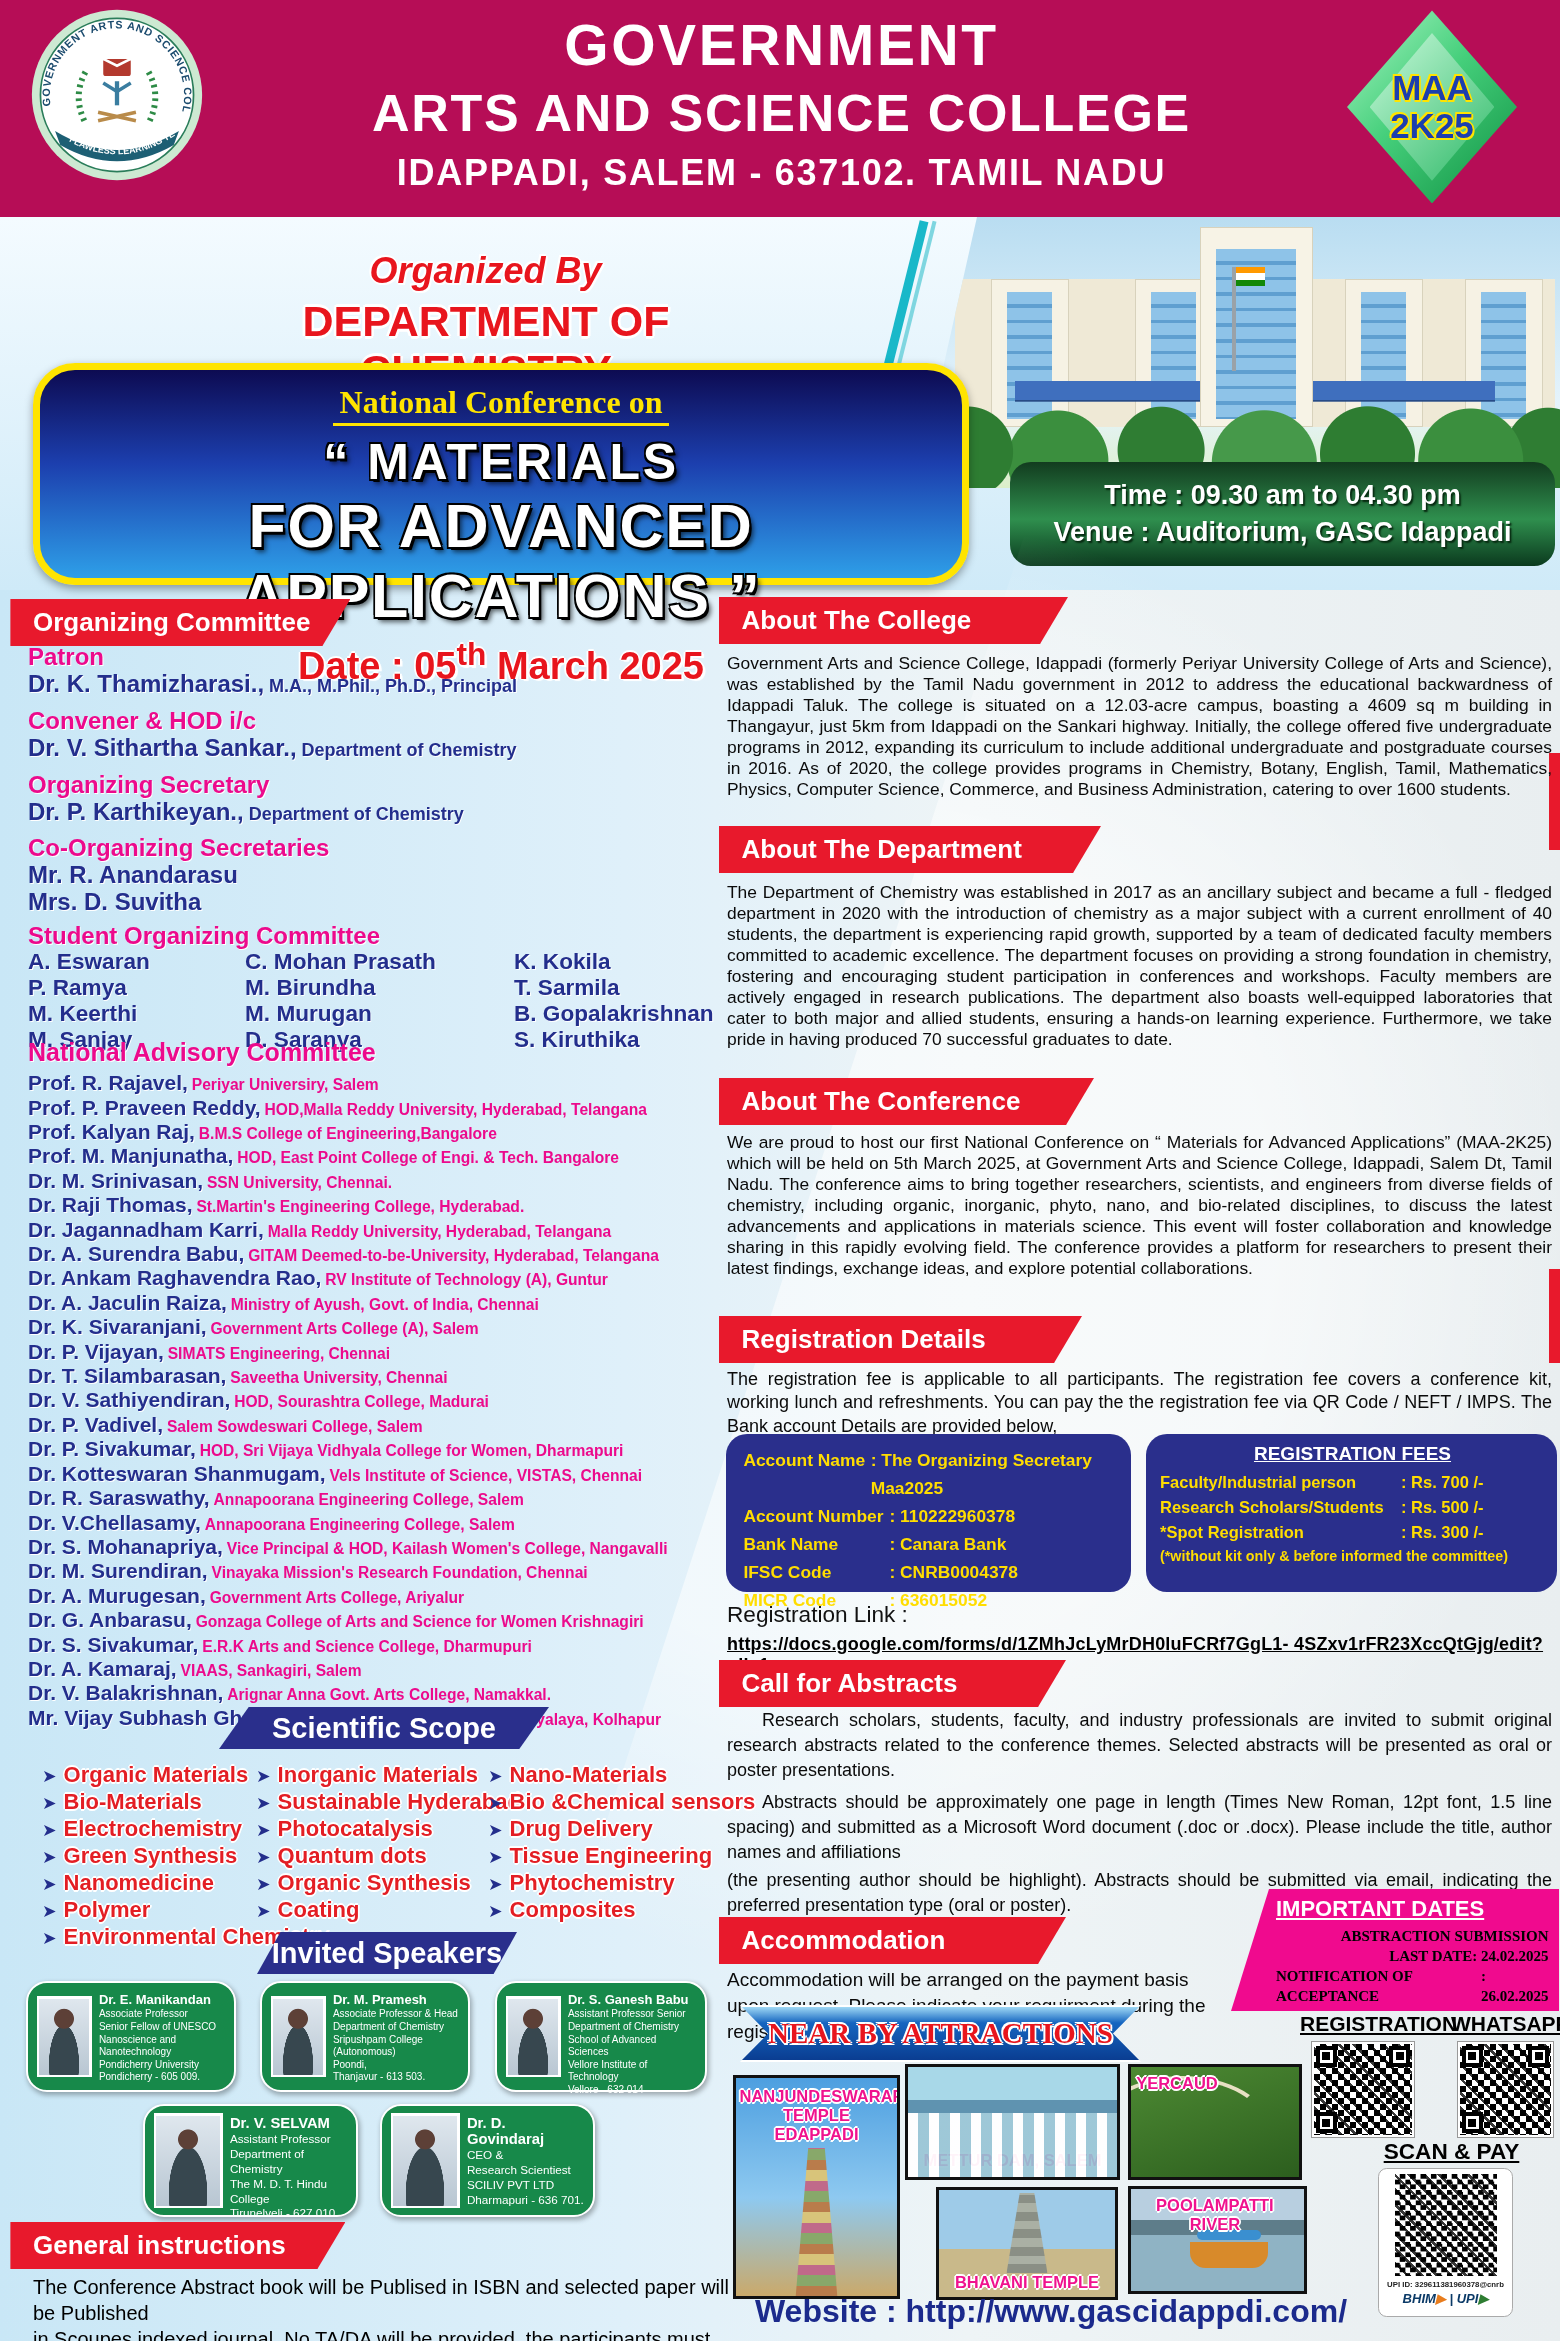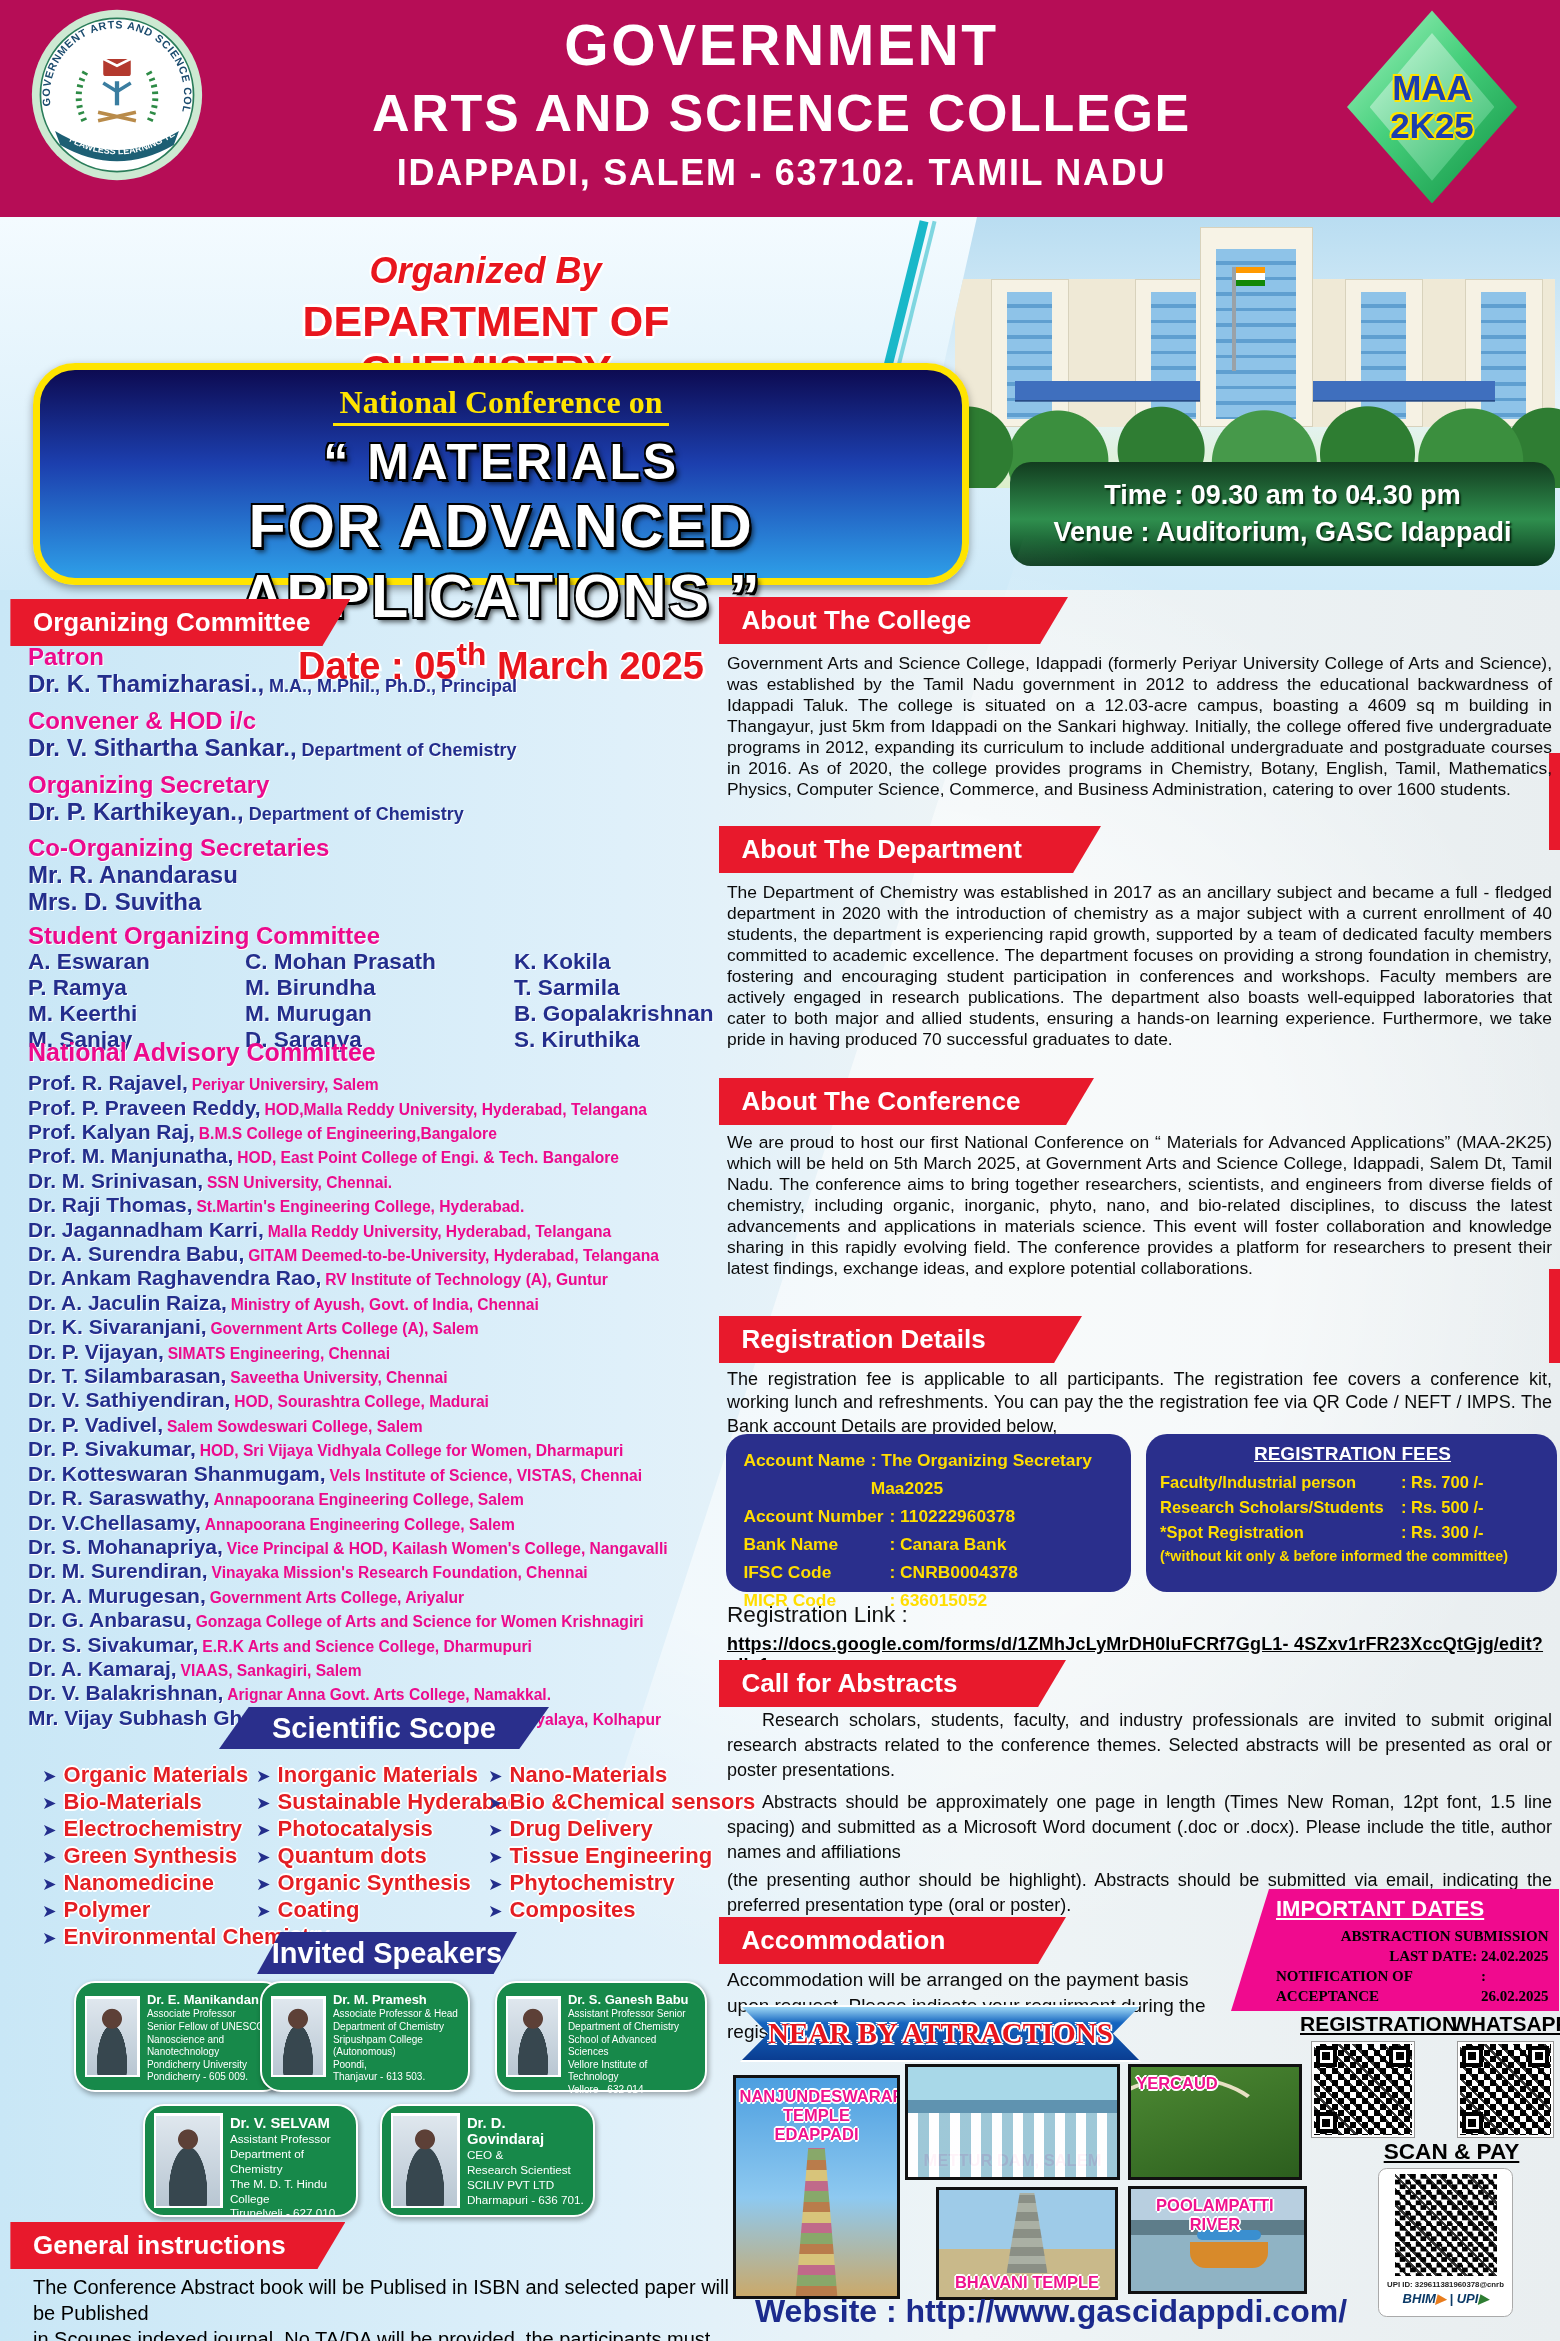--- a/index.html
+++ b/index.html
@@ -546,21 +546,21 @@
       <div class="scope-item">
         <span class="arrow">➤</span>
         <span class="txt">Composites</span>
       </div>
     </div>
 
   <div class="bluebanner speakers-banner">
       <span>Invited Speakers</span>
     </div>
 
-  <div class="spk-card" style="left:26px; top:1981px; width:210px; height:111px;margin-left:48px;">
+  <div class="spk-card" style="left:26px; top:1981px; width:210px; height:111px;">
     <div class="spk-photo">
         <div class="ph"></div>
       </div>
     <div class="spk-text">
         <div class="spk-name">Dr. E. Manikandan</div>
       <div class="spk-details">Associate Professor
 Senior Fellow of UNESCO
 Nanoscience and
 Nanotechnology
 Pondicherry University

